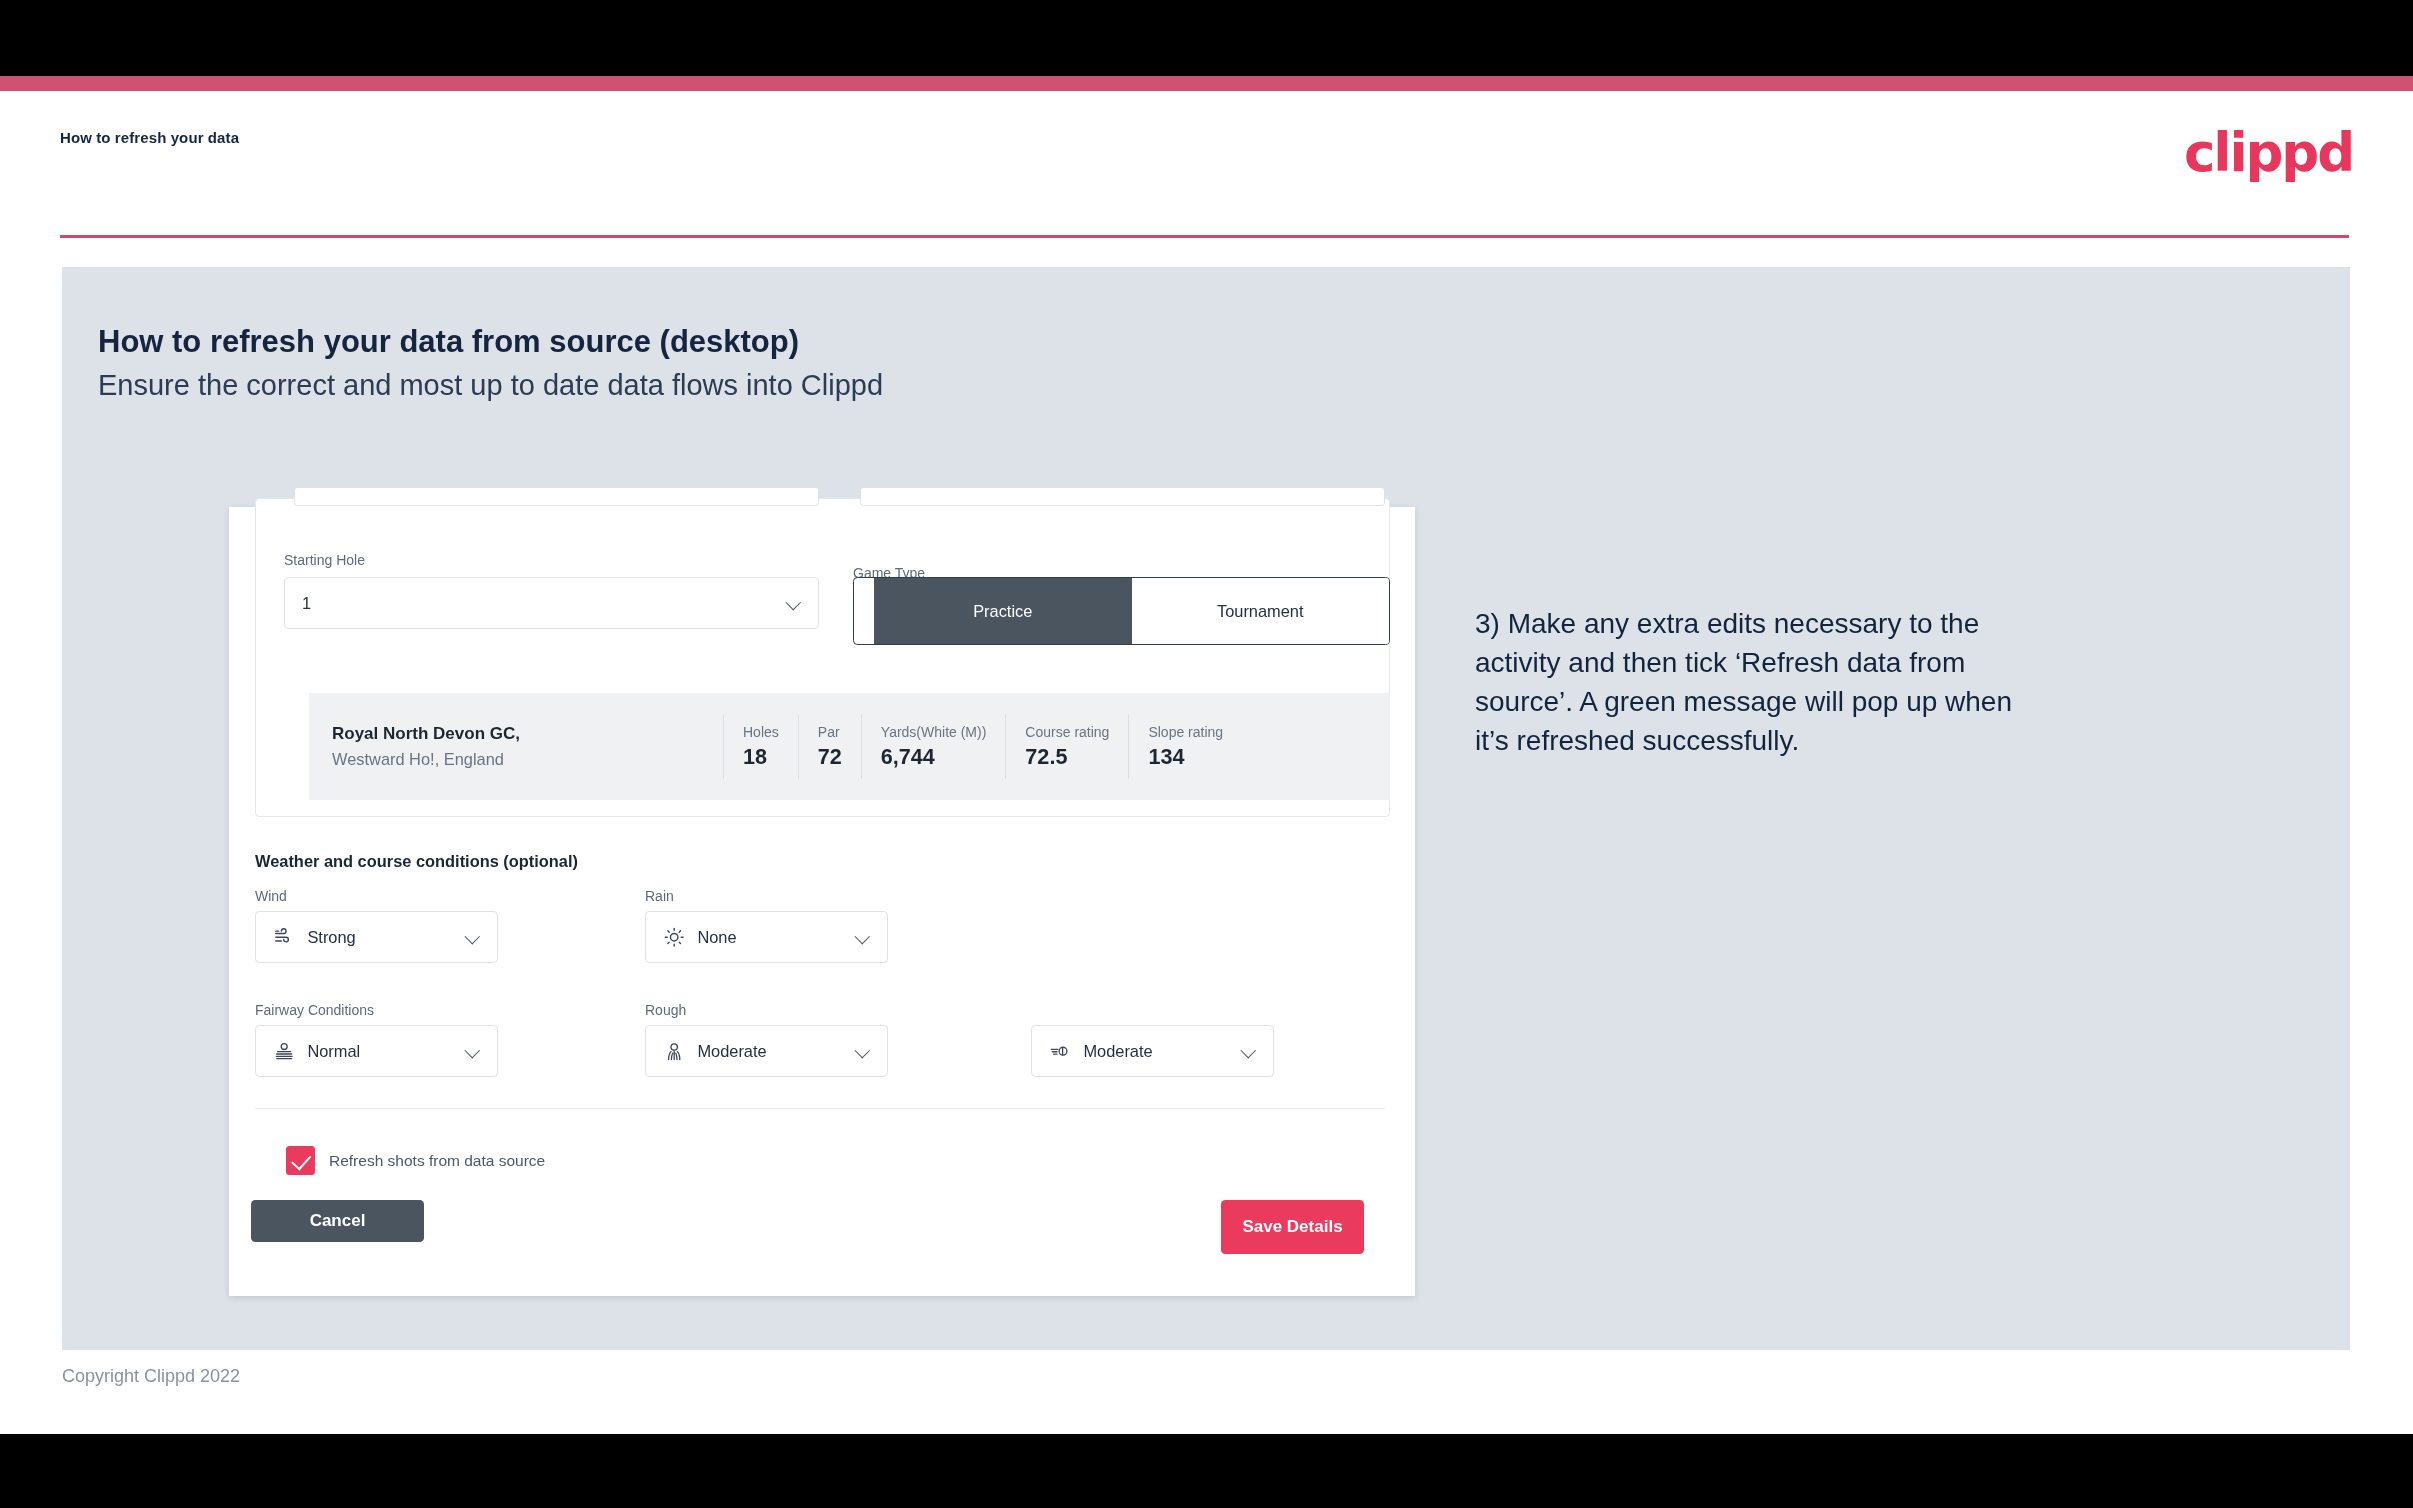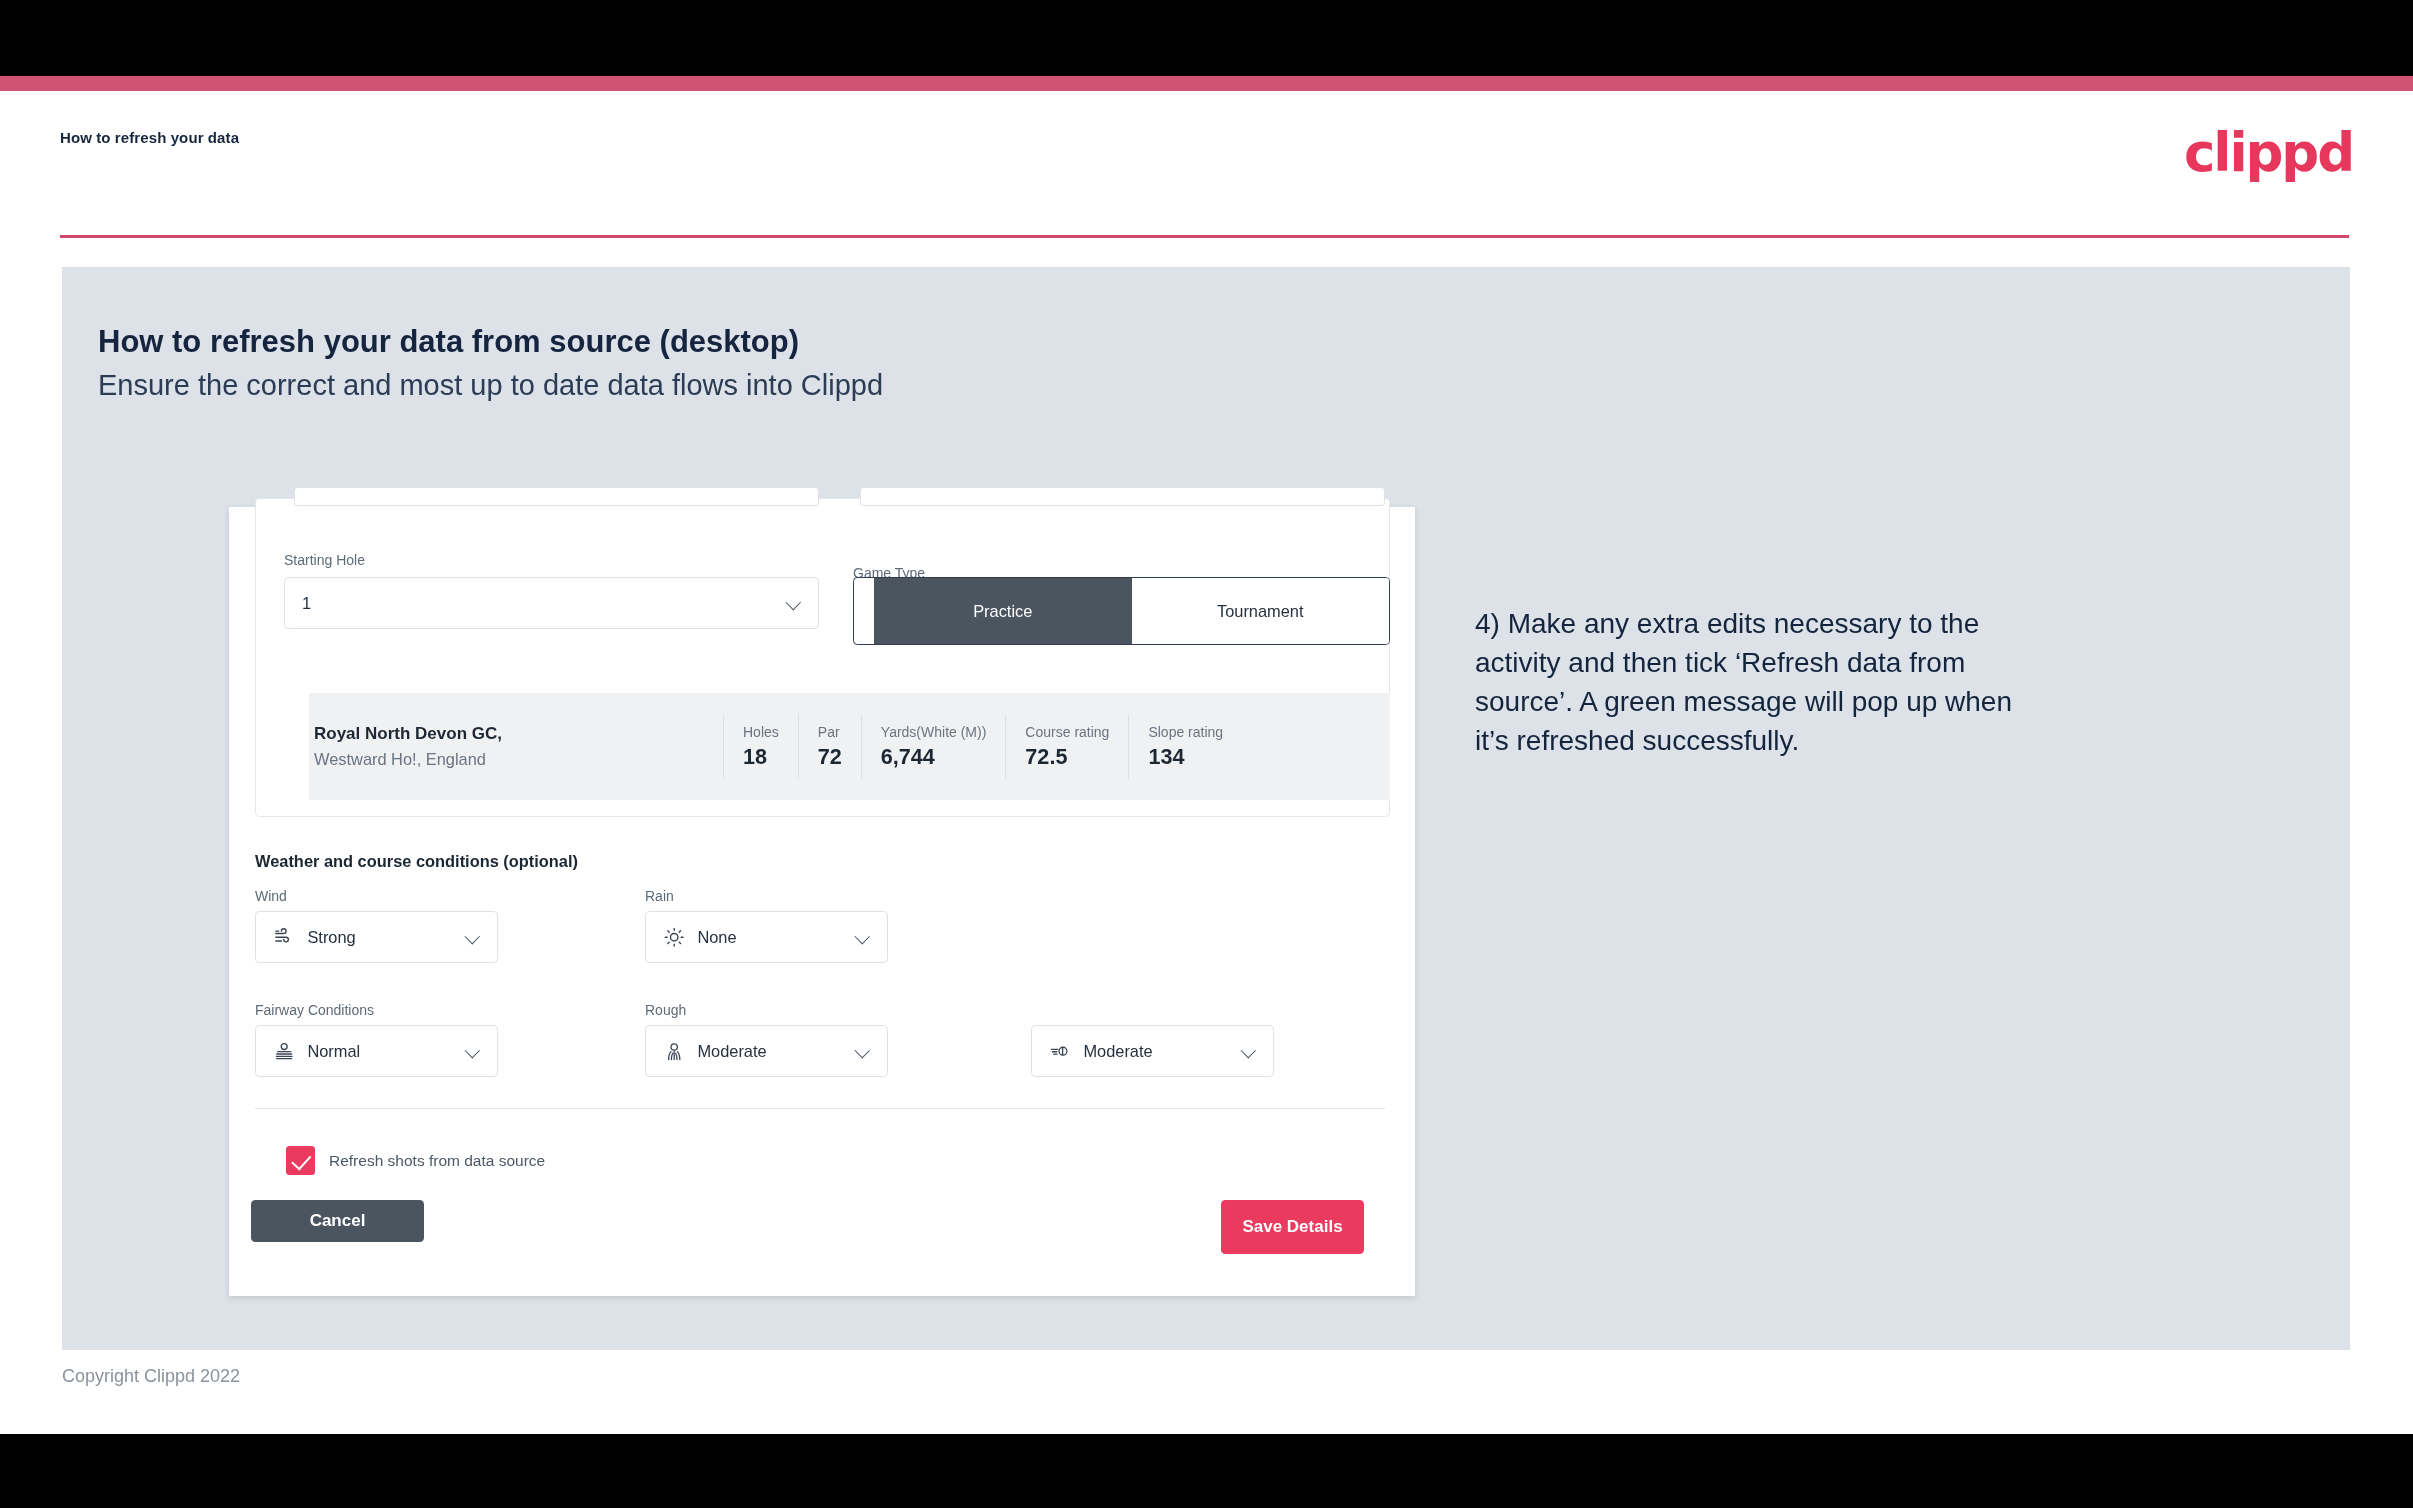--- a/index.html
+++ b/index.html
@@ -153,21 +153,21 @@
   .toggle .on  { background: #4a555f; color: #ffffff; }
   .toggle .off { background: #ffffff; color: #26313f; }
 
   
   .course {
     position: absolute; left: 53px; top: 194px;
     width: 1081px; height: 107px;
     background: #f0f1f3;
     display: flex; align-items: center;
   }
-  .course .name { width: 414px; padding-left: 5px; }
+  .course .name { width: 414px; padding-left: 23px; }
   .course .name .n1 { font-size: 17px; font-weight: 700; color: #1d2733; }
   .course .name .n2 { font-size: 16.4px; color: #6a7482; margin-top: 6px; }
   .course .stat {
     height: 64px; padding: 0 19px;
     border-left: 0.9px solid #dcdee2;
     display: flex; flex-direction: column; justify-content: center;
   }
   .course .stat .k { font-size: 14px; color: #6a7482; }
   .course .stat .v { font-size: 21.6px; font-weight: 700; color: #1d2733; margin-top: 4.3px; }
 
@@ -231,21 +231,21 @@
   <div class="canvas"></div>
 
   <div class="hdr-title">How to refresh your data</div>
   <div class="hdr-rule"></div>
   <div class="logo">clippd</div>
 
   <div class="panel"></div>
   <div class="panel-title">How to refresh your data from source (desktop)</div>
   <div class="panel-sub">Ensure the correct and most up to date data flows into Clippd</div>
 
-  <div class="note">4) Make any extra edits necessary to the activity and then tick ‘Refresh data from source’. A green message will pop up when it’s refreshed successfully.</div>
+  <div class="note">3) Make any extra edits necessary to the activity and then tick ‘Refresh data from source’. A green message will pop up when it’s refreshed successfully.</div>
 
   <div class="shot">
 
     <div class="inner-box">
 
       <div class="cut-input a"></div>
       <div class="cut-input b"></div>
 
       <div class="fld-label" style="left:28px; top:53px;">Starting Hole</div>
       <div class="select" style="left:28px; top:78px; width:535px;">

